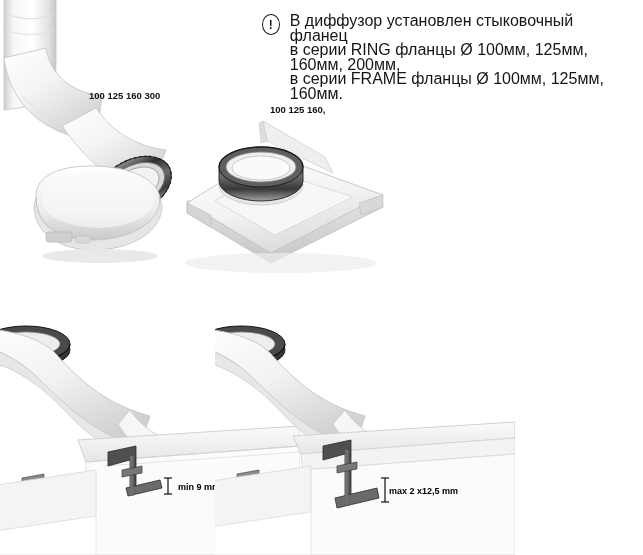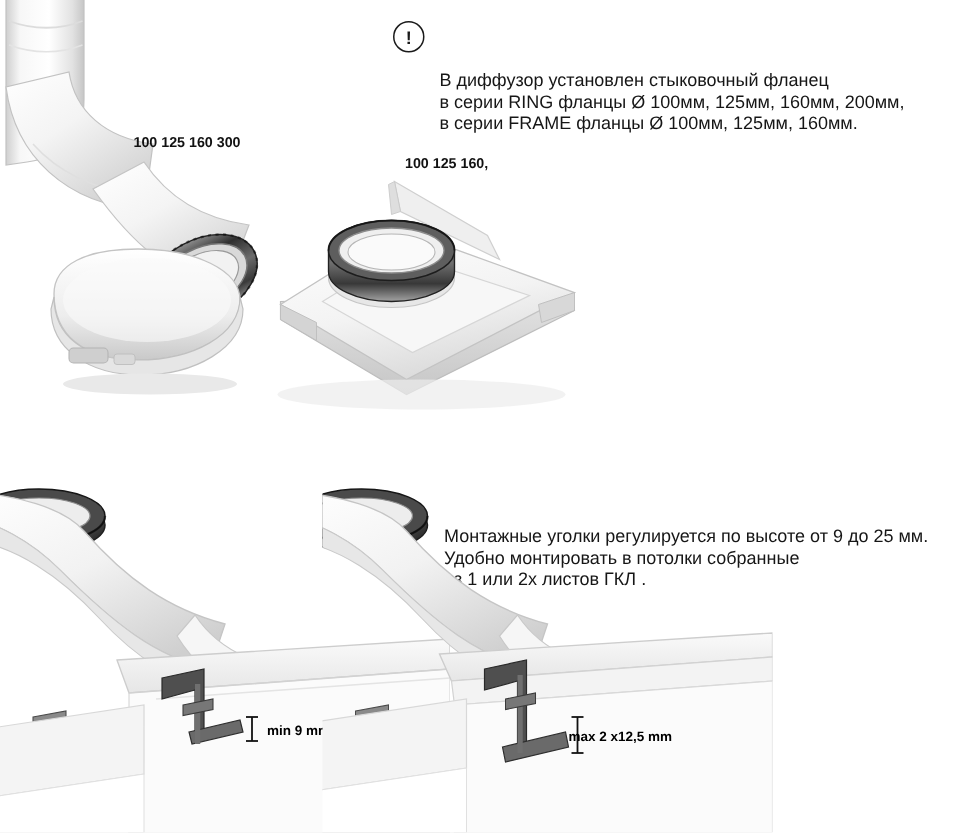--- a/index.html
+++ b/index.html
@@ -17,25 +17,24 @@
   }
   .stage {
     position: absolute;
     left: 0; top: 0;
     width: 643px; height: 555px;
   }
 
   
   .abs { position: absolute; }
   .note-text {
-    font-size: 12px;
+    font-size: 16px;
     line-height: 14.5px;
     color: #161616;
     white-space: pre-line;
-    margin-top: 32px;
   }
   .label-small {
     font-size: 9.5px;
     line-height: 14px;
     color: #111;
     font-weight: 700;
   }
   .dim-label {
     font-size: 9px;
     font-weight: 700;
@@ -196,25 +195,20 @@
       <ellipse cx="106" cy="168" rx="96" ry="10" fill="#ececec" opacity="0.7"></ellipse>
     </svg>
 
     <div class="abs" style="left:95px; top:8px;text-align:center;">
       <div class="label-small">100
 125
 160,</div>
     </div>
   </div>
 
-  <div class="abs" style="left:296px; top:318px; width:330px;">
-    <div class="note-text">Монтажные уголки регулируется по высоте от 9 до 25 мм.
-Удобно монтировать в потолки собранные
-из 1 или 2х листов ГКЛ .</div>
-  </div>
 
   <div class="abs panel-l">
     <svg width="300" height="235" viewBox="0 0 300 235">
       <defs>
         <linearGradient id="gDuct2" x1="0" y1="0" x2="0.7" y2="1">
           <stop offset="0%" stop-color="#ffffff"></stop>
           <stop offset="50%" stop-color="#f2f2f2"></stop>
           <stop offset="100%" stop-color="#cfcfcf"></stop>
         </linearGradient>
         <linearGradient id="gMetal3" x1="0" y1="0" x2="1" y2="0.6">
@@ -321,16 +315,16 @@
         <ellipse cx="33" cy="184" rx="7" ry="3" fill="#6d6d6d"></ellipse>
       </g>
       <path d="M-10 162 L96 146 L96 192 L-10 208 Z" fill="#f4f4f4" stroke="#d8d8d8" stroke-width="0.8"></path>
       <path d="M-10 208 L96 192 L96 235 L-10 235 Z" fill="#ffffff" stroke="#e0e0e0" stroke-width="0.7"></path>
 
       <path d="M170 158 L170 182" stroke="#111" stroke-width="1.2"></path>
       <path d="M166 158 L174 158" stroke="#111" stroke-width="1.2"></path>
       <path d="M166 182 L174 182" stroke="#111" stroke-width="1.2"></path>
     </svg>
 
-    <div class="abs dim-label" style="left:164px; top:166px;">max 2 x12,5 mm</div>
+    <div class="abs dim-label" style="left:174px; top:166px;">max 2 x12,5 mm</div>
   </div>
 
 </div>
 
 </body></html>

